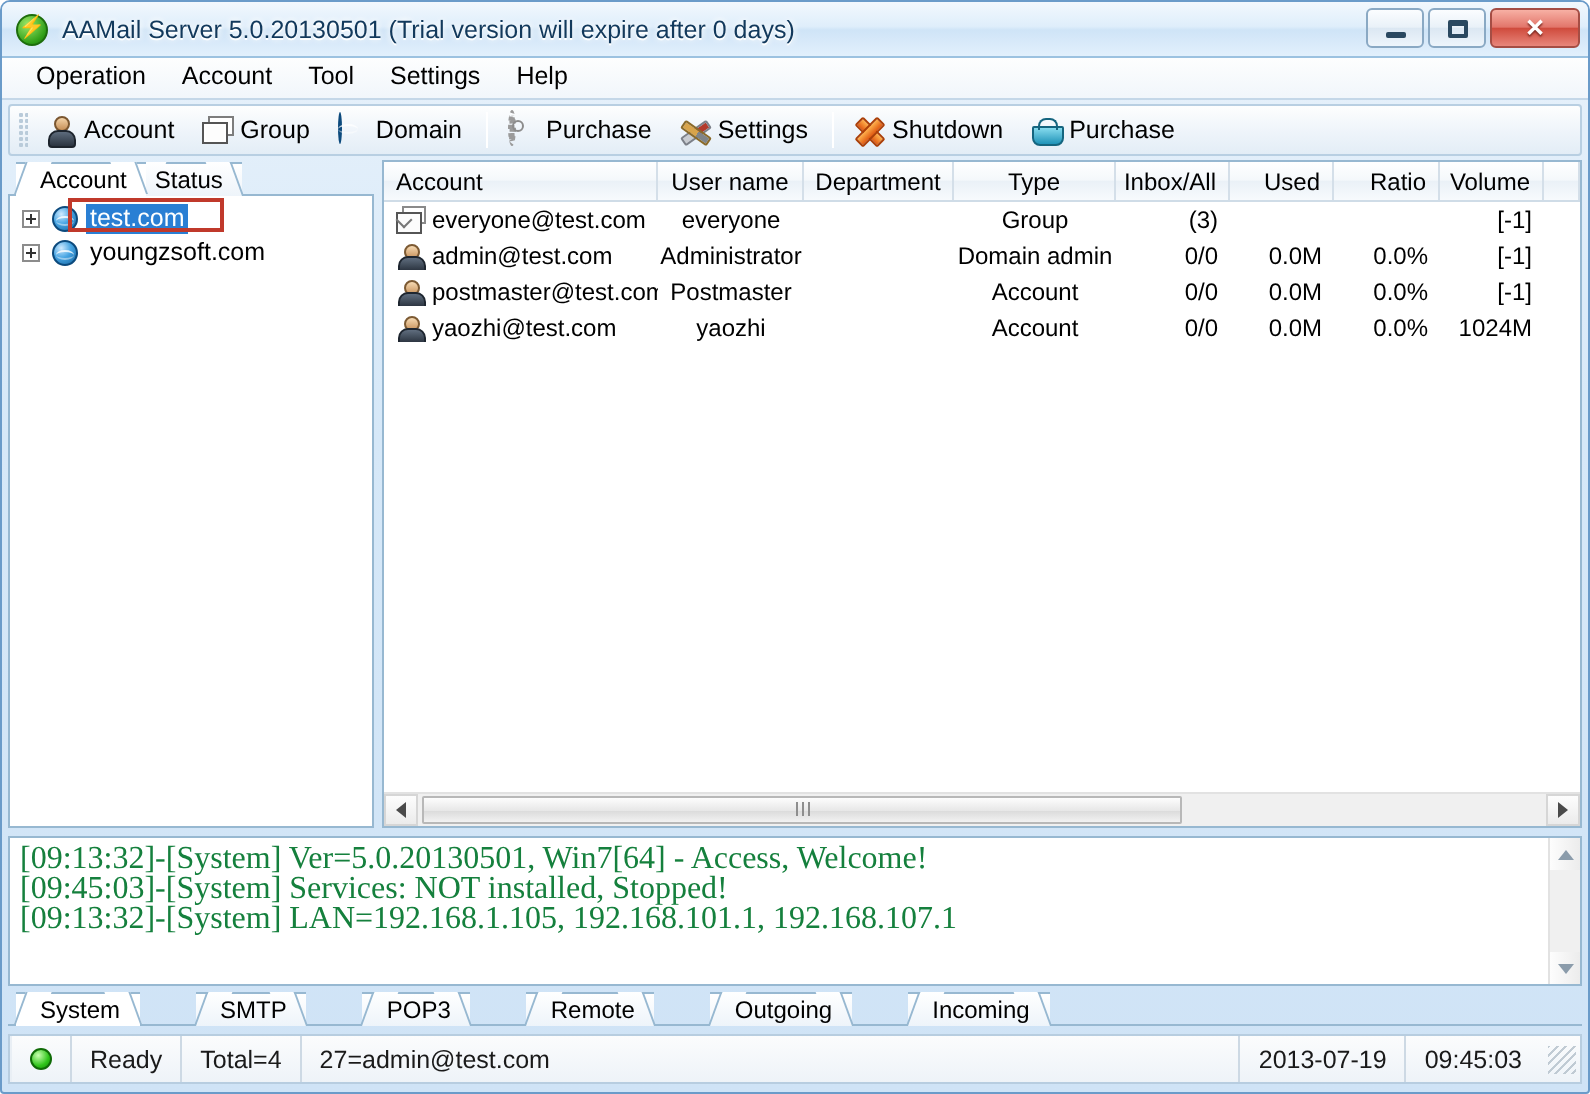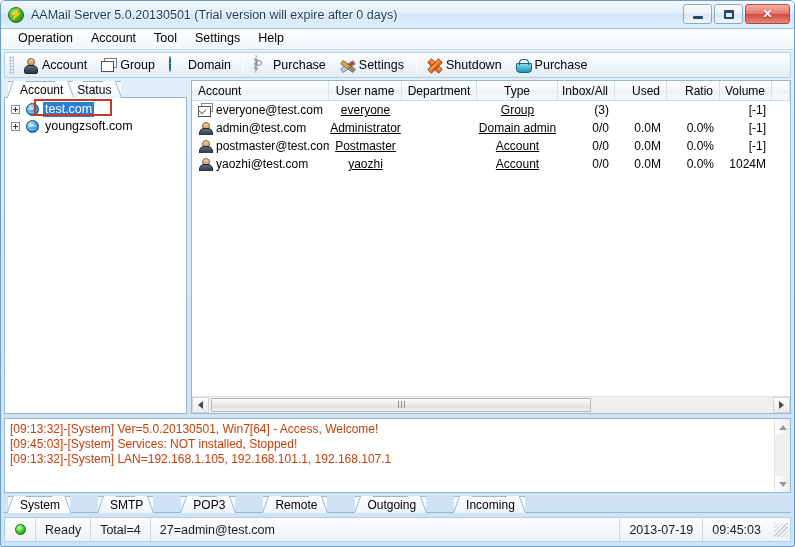--- a/index.html
+++ b/index.html
@@ -302,21 +302,21 @@
   .hcell.c-center { justify-content:center; }
   .hcell.c-right  { justify-content:flex-end; }
 
   #list-body { position:absolute; left:0; right:0; top:20px; bottom:17px; overflow:hidden; }
   .lrow { display:flex; height:18px; align-items:center; cursor:default; }
   .lcell {
     font-size:12px; color:#000; padding:0 6px;
     display:flex; align-items:center; gap:4px;
     white-space:nowrap; overflow:hidden;
   }
-  .lcell.c-center { justify-content:center;text-decoration:underline; }
+  .lcell.c-center { justify-content:center; }
   .lcell.c-right  { justify-content:flex-end; }
   .ico-user {
     width:14px;height:14px;flex:0 0 14px;position:relative;
   }
   .ico-user::before{
     content:""; position:absolute; left:4px; top:1px; width:6px; height:6px;
     border-radius:50%; background:linear-gradient(180deg,#f6dab3,#c8925c);
     border:1px solid #7c5a33;
   }
   .ico-user::after{
@@ -375,21 +375,21 @@
 
   
   #log-panel {
     position:absolute; left:3px; right:3px; top:417px; height:75px;
     background:#fff; border:1px solid #97b8d1;
     display:flex;
   }
   #log-text {
     flex:1 1 auto; padding:3px 5px 0 5px; overflow:hidden;
   }
-  .log-line { font-size:12px; color:#c2410c; line-height:15px; white-space:nowrap; }
+  .log-line { font-size:16px; color:#15803d; line-height:15px; white-space:nowrap;font-family:Liberation Serif, serif; }
   #log-vscroll {
     width:16px; flex:0 0 16px; background:#f0f0f0;
     border-left:1px solid #e2e2e2;
     display:flex; flex-direction:column; justify-content:space-between;
   }
   .vsb-arrow {
     height:16px; width:15px;
     background: linear-gradient(90deg,#fdfdfd,#ececec);
     display:flex;align-items:center;justify-content:center;cursor:default;
   }

